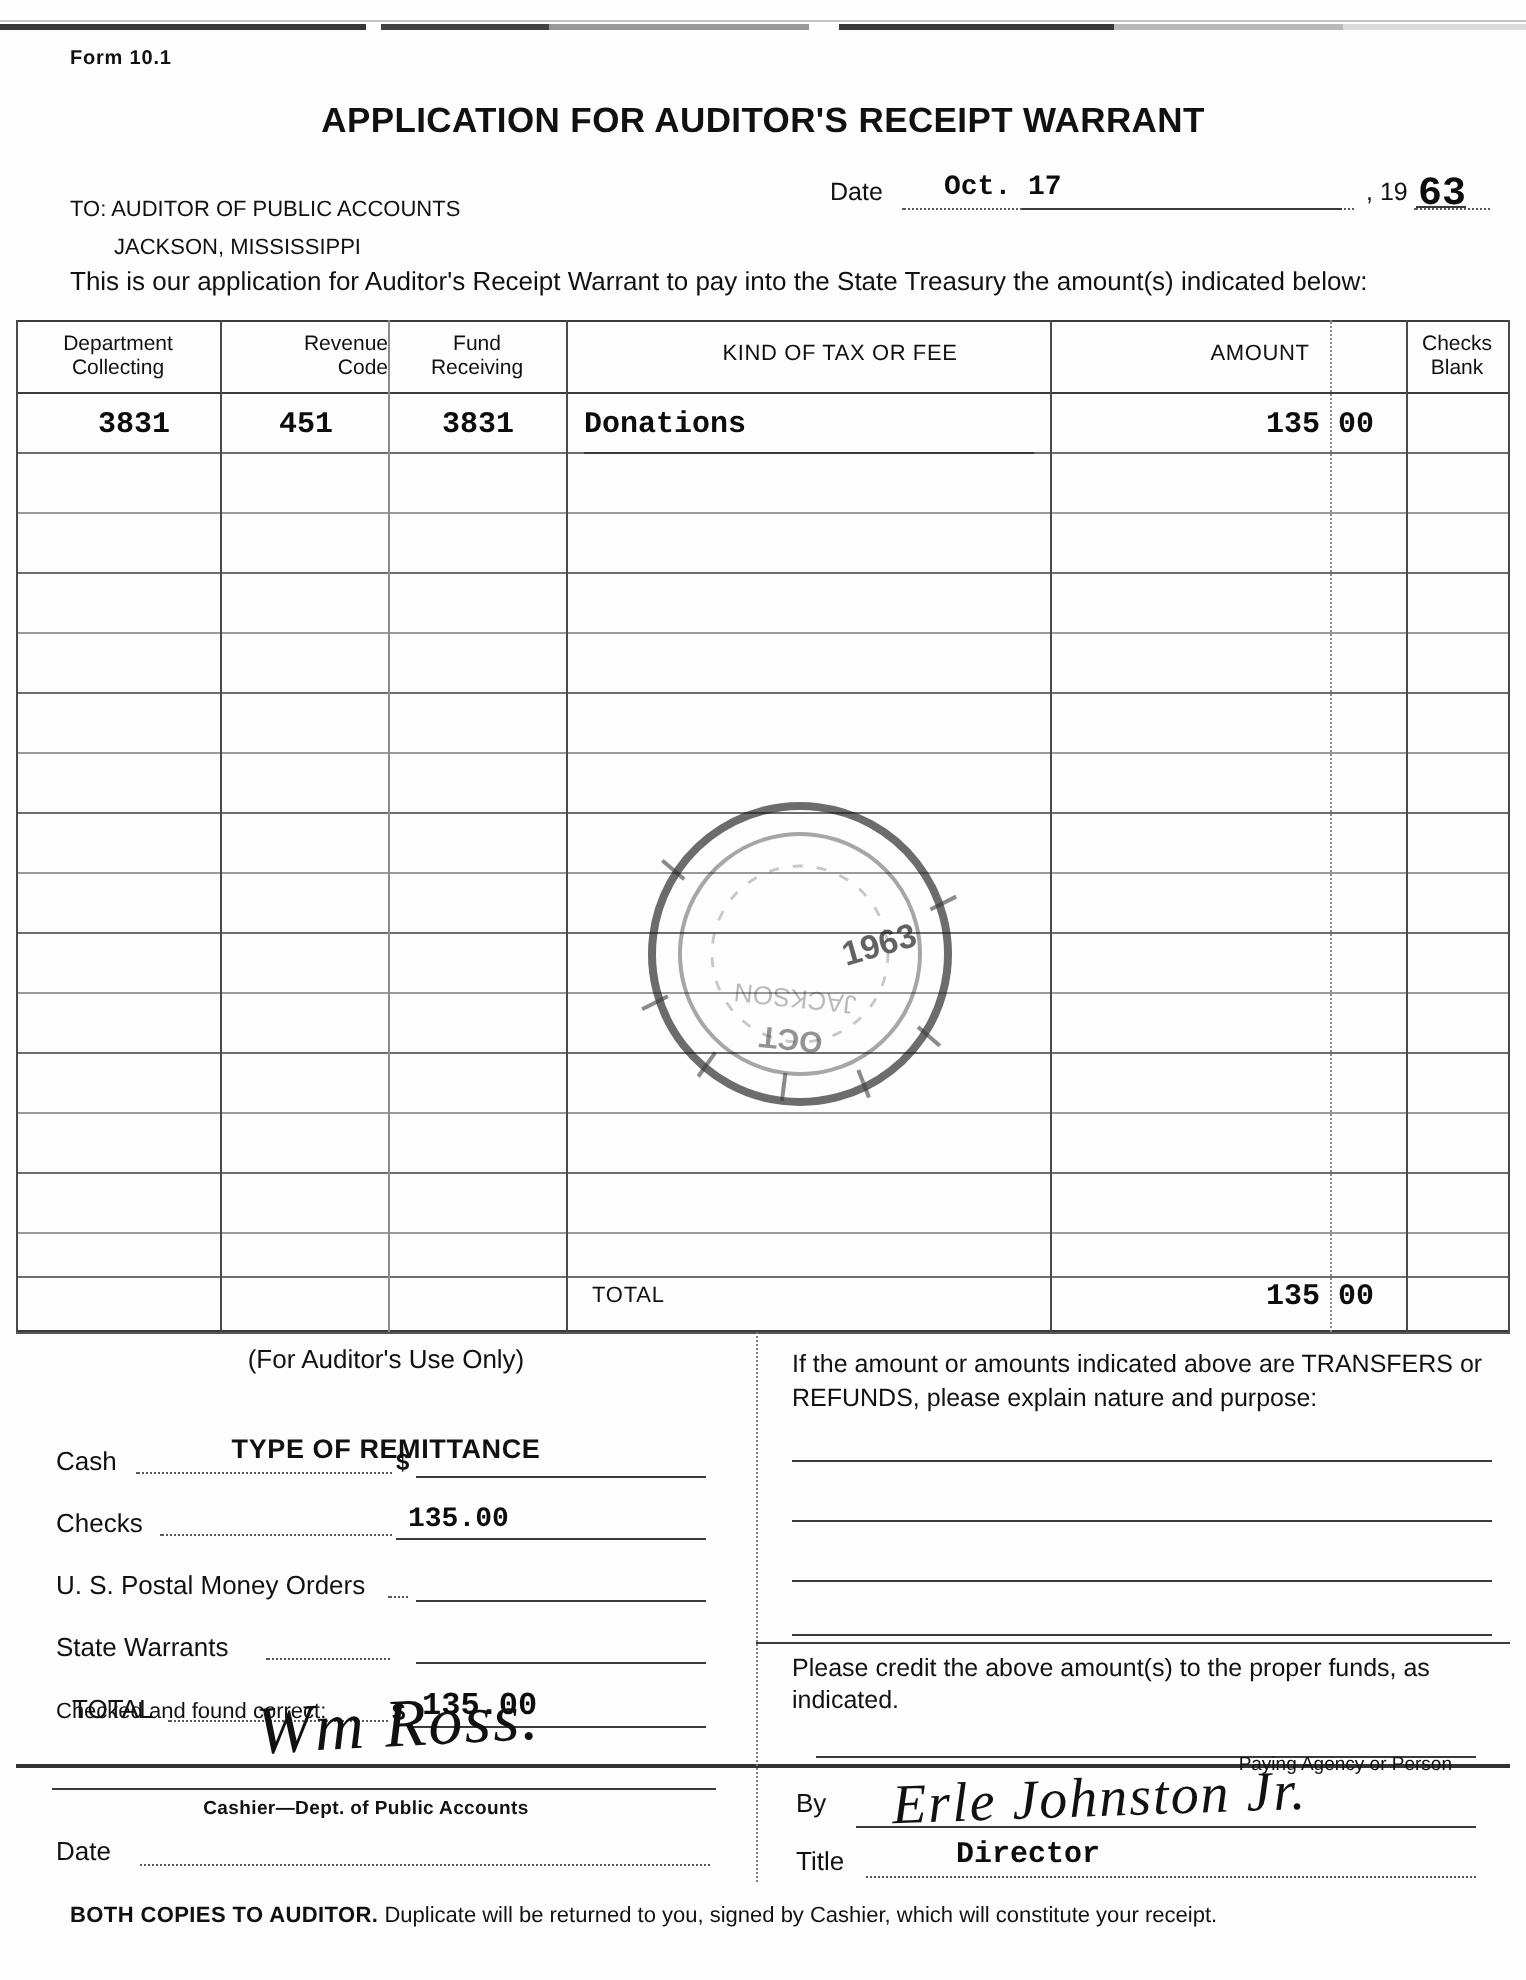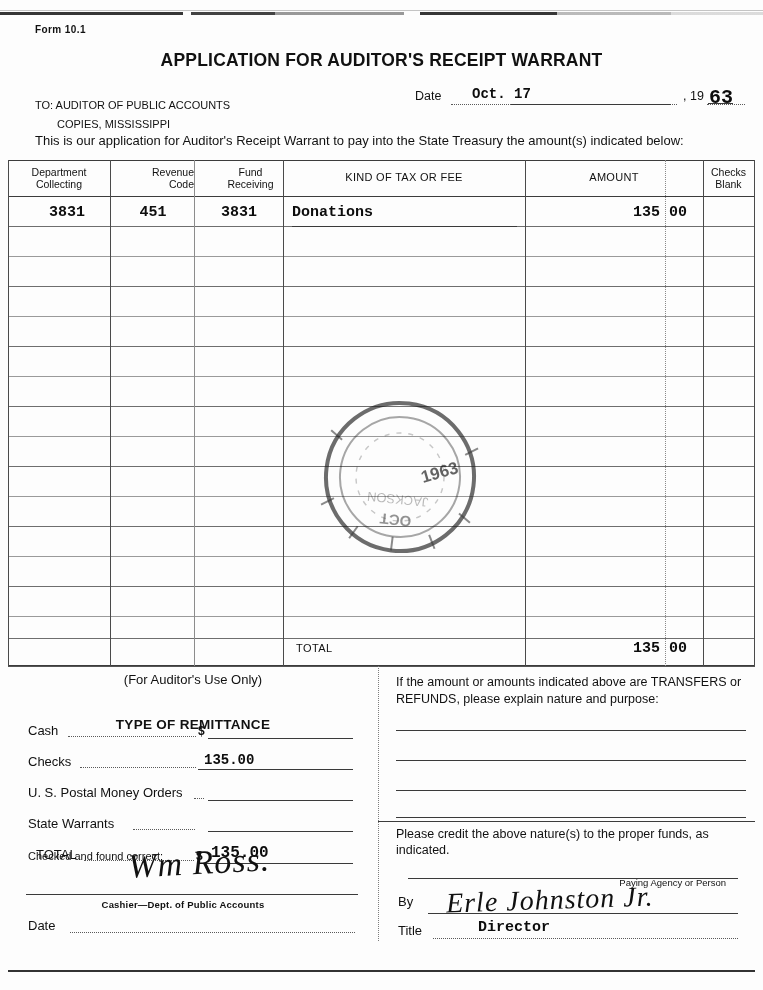--- a/index.html
+++ b/index.html
@@ -105,35 +105,35 @@
   .hline.strong { background: #3c3c3c; }
   .hline.light  { background: #9a9a9a; }
 
   .colhdr {
     position: absolute;
     text-align: center;
     font-size: 10.5px;
     line-height: 12px;
     top: 6px;
   }
-  .colhdr.one { top: 11px; font-size: 11px; letter-spacing: .3px; }
+  .colhdr.one { top: 11px; font-size: 11px; letter-spacing: .3px; padding-left: 16px; }
 
   .cell-val {
     position: absolute;
     font-size: 15px;
   }
   .total-lbl {
     position: absolute;
     font-size: 11px; letter-spacing: .4px;
   }
 
   
   #bottom {
     position: absolute; left: 8px; top: 666px;
-    width: 747px; height: 306px;
+    width: 747px; height: 218px;
   }
   #bottom .outer {
     position: absolute; inset: 0;
     border-top: 1px solid #555;
     border-bottom: 2px solid #333;
   }
   .midv {
     position: absolute; left: 370px; top: 0; width: 1px; height: 275px;
     border-left: 1px dotted #7d7d7d;
   }
@@ -229,21 +229,21 @@
     <span class="solidline" style="left:96px;top:19px;width:160px;"></span>
     <span class="date-val tw">Oct. 17</span>
     <span class="comma19">, 19</span>
     <span class="dotline" style="left:292px;top:19px;width:38px;"></span>
     <span class="solidline" style="left:293px;top:18px;width:25px;"></span>
     <span class="yr-val tw">63</span>
   </div>
 
   <div class="to-block">
     <div>TO: AUDITOR OF PUBLIC ACCOUNTS</div>
-    <div class="l2">COPIES, MISSISSIPPI</div>
+    <div class="l2">JACKSON, MISSISSIPPI</div>
   </div>
 
   <div class="intro">This is our application for Auditor's Receipt Warrant to pay into the State Treasury the amount(s) indicated below:</div>
 
   <div id="tbl">
 
     <div class="hline strong" style="top:0px;"></div>
     <div class="hline strong" style="top:36px;"></div>
     <div class="hline" style="top:66px;"></div>
     <div class="hline light" style="top:96px;"></div>
@@ -272,21 +272,21 @@
     <div class="vline" style="left:0px;"></div>
 
     <div class="colhdr" style="left:0px;width:102px;">
       <div>Department</div>
       <div>Collecting</div>
     </div>
     <div class="colhdr" style="left:102px;width:84px;text-align:right;">
       <div>Revenue</div>
       <div>Code</div>
     </div>
-    <div class="colhdr" style="left:186px;width:89px;padding-left:12px;">
+    <div class="colhdr" style="left:186px;width:89px;">
       <div>Fund</div>
       <div>Receiving</div>
     </div>
     <div class="colhdr one" style="left:275px;width:242px;">KIND OF TAX OR FEE</div>
     <div class="colhdr one" style="left:517px;width:178px;">AMOUNT</div>
     <div class="colhdr" style="left:695px;width:51px;">
       <div>Checks</div>
       <div>Blank</div>
     </div>
 
@@ -369,27 +369,31 @@
     <div class="dotline" style="left:62px;top:266px;width:285px;"></div>
 
     <div class="xfer-note">If the amount or amounts indicated above are TRANSFERS or REFUNDS, please explain nature and purpose:</div>
     <div class="solidline" style="left:388px;top:64px;width:350px;"></div>
     <div class="solidline" style="left:388px;top:94px;width:350px;"></div>
     <div class="solidline" style="left:388px;top:124px;width:350px;"></div>
     <div class="solidline" style="left:388px;top:151px;width:350px;"></div>
 
     <div class="hline strong" style="left:370px;top:155px;width:377px;height:1px;background:#3c3c3c;position:absolute;"></div>
 
-    <div class="credit-note">Please credit the above nature(s) to the proper funds, as indicated.</div>
+    <div class="credit-note">Please credit the above amount(s) to the proper funds, as indicated.</div>
     <div class="solidline" style="left:400px;top:212px;width:330px;"></div>
     <div class="agency-cap">Paying Agency or Person</div>
 
     <div class="by-lbl">By</div>
     <div class="sig-by">Erle Johnston Jr.</div>
     <div class="solidline" style="left:420px;top:247px;width:310px;"></div>
 
     <div class="title-lbl">Title</div>
     <div class="title-val tw">Director</div>
     <div class="dotline" style="left:425px;top:272px;width:305px;"></div>
   </div>
 
+  <div class="footer">
+    <b>BOTH COPIES TO AUDITOR.</b>
+    <span>Duplicate will be returned to you, signed by Cashier, which will constitute your receipt.</span>
+  </div>
 
 </div>
 
 </body></html>

